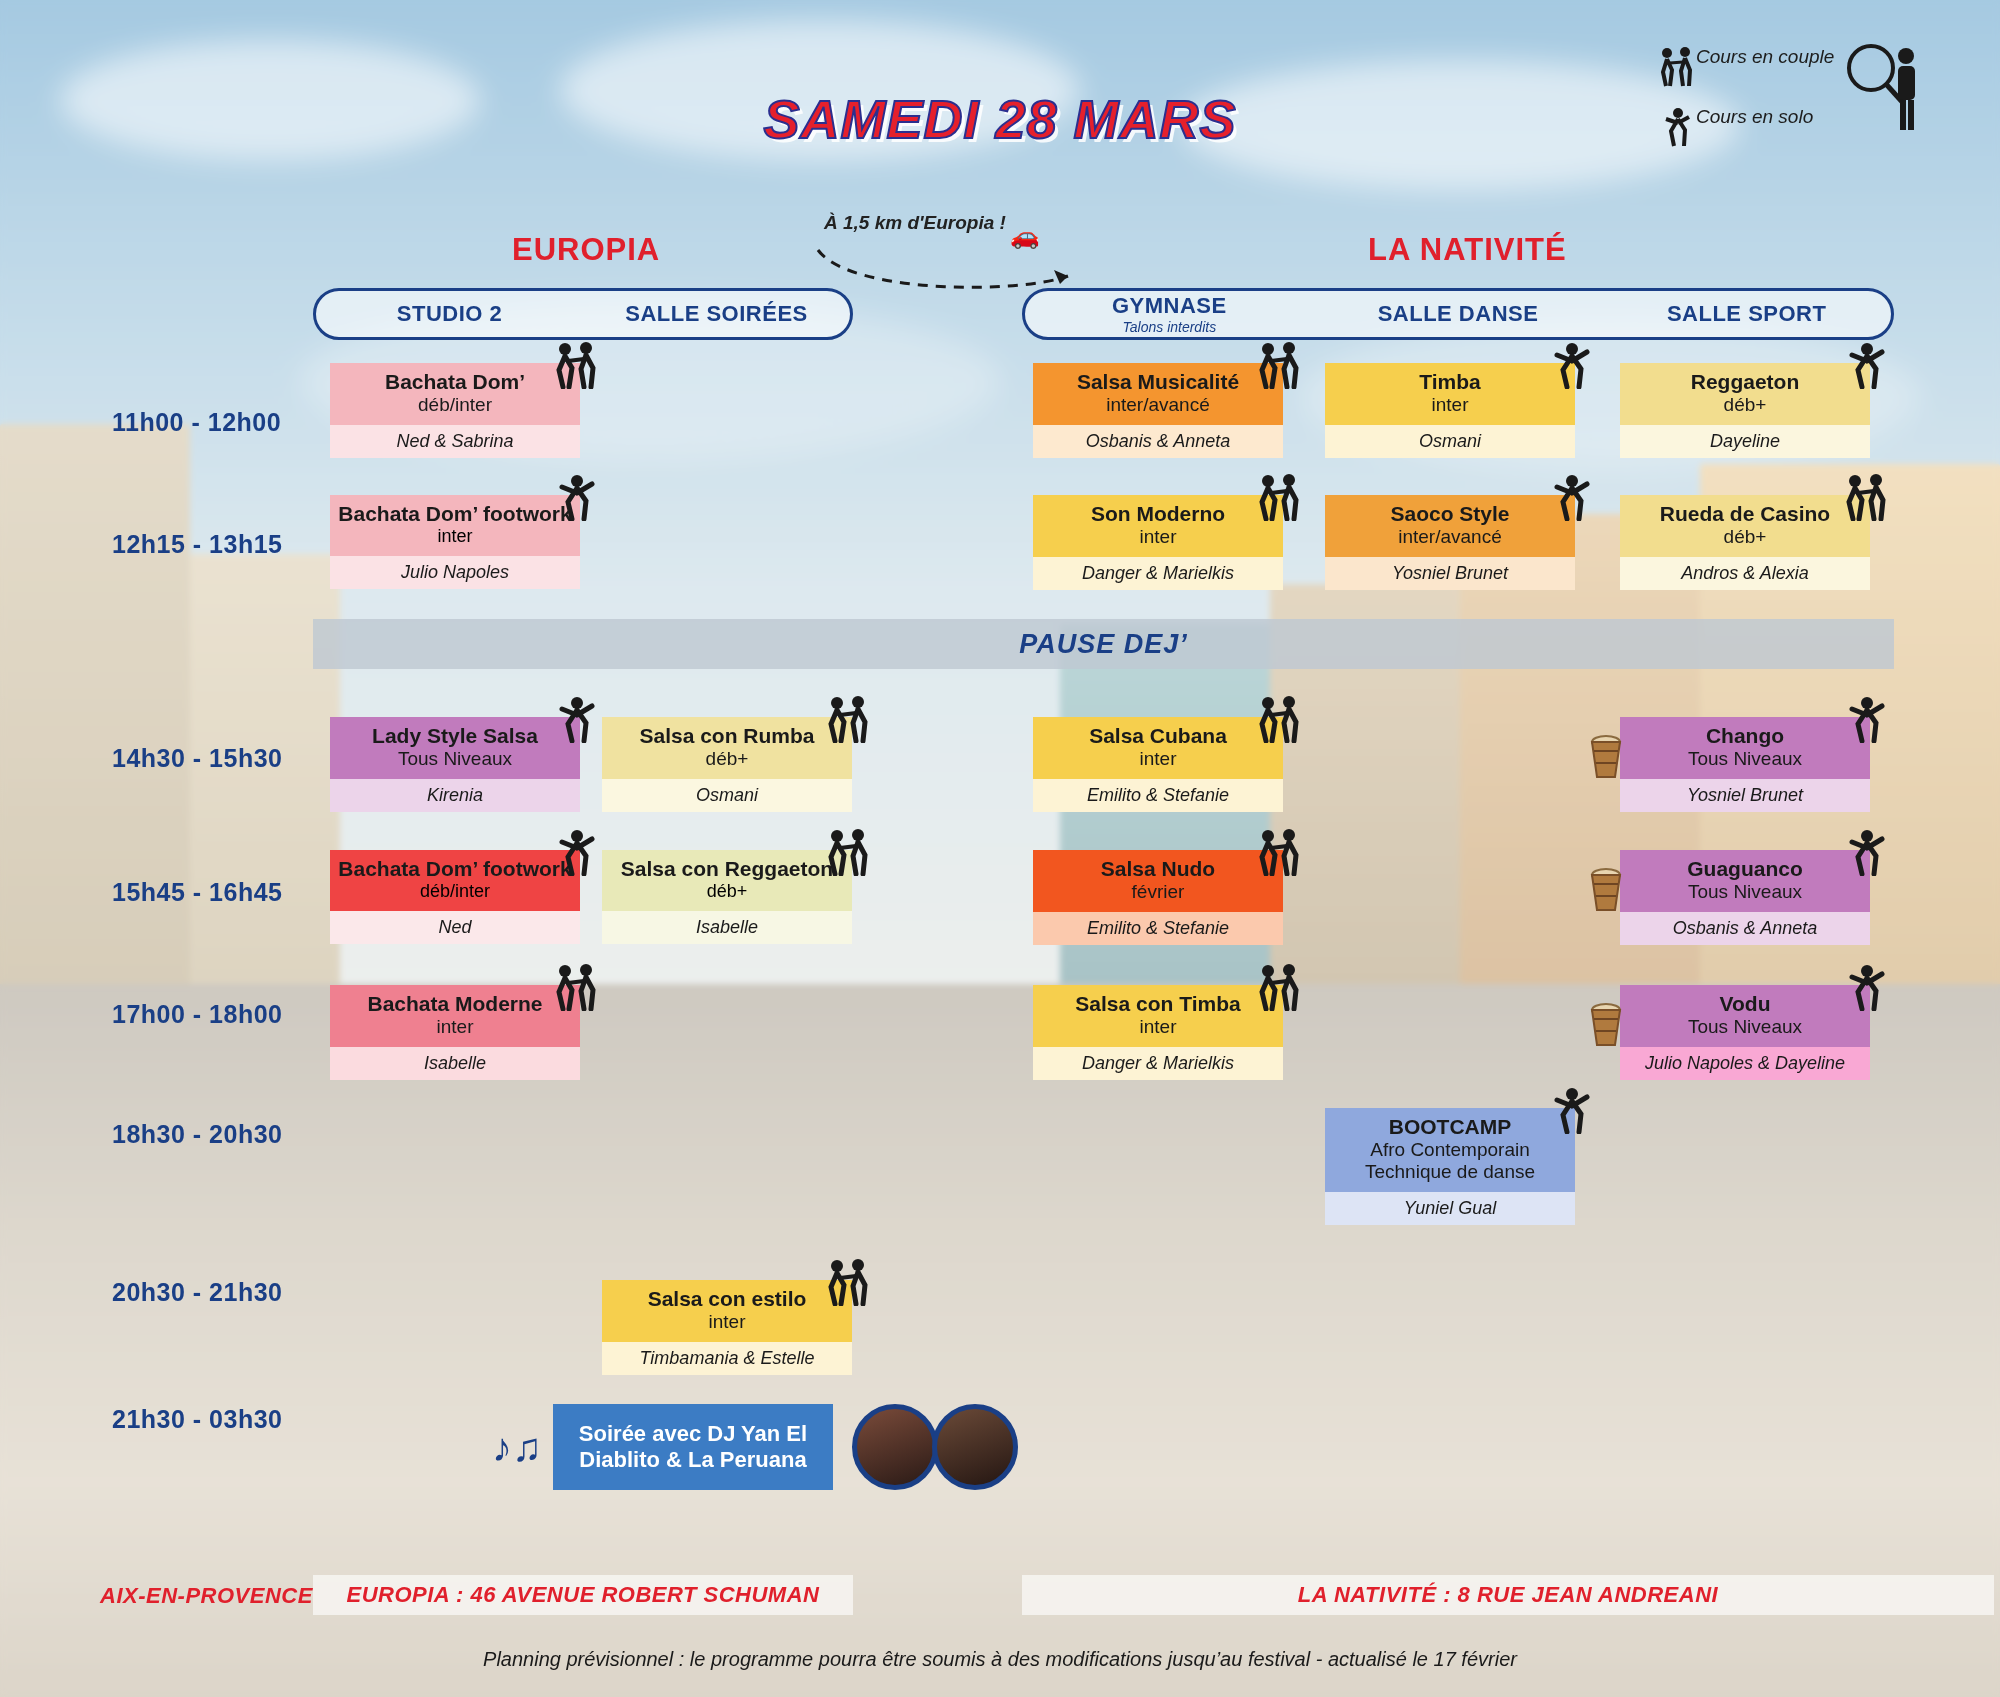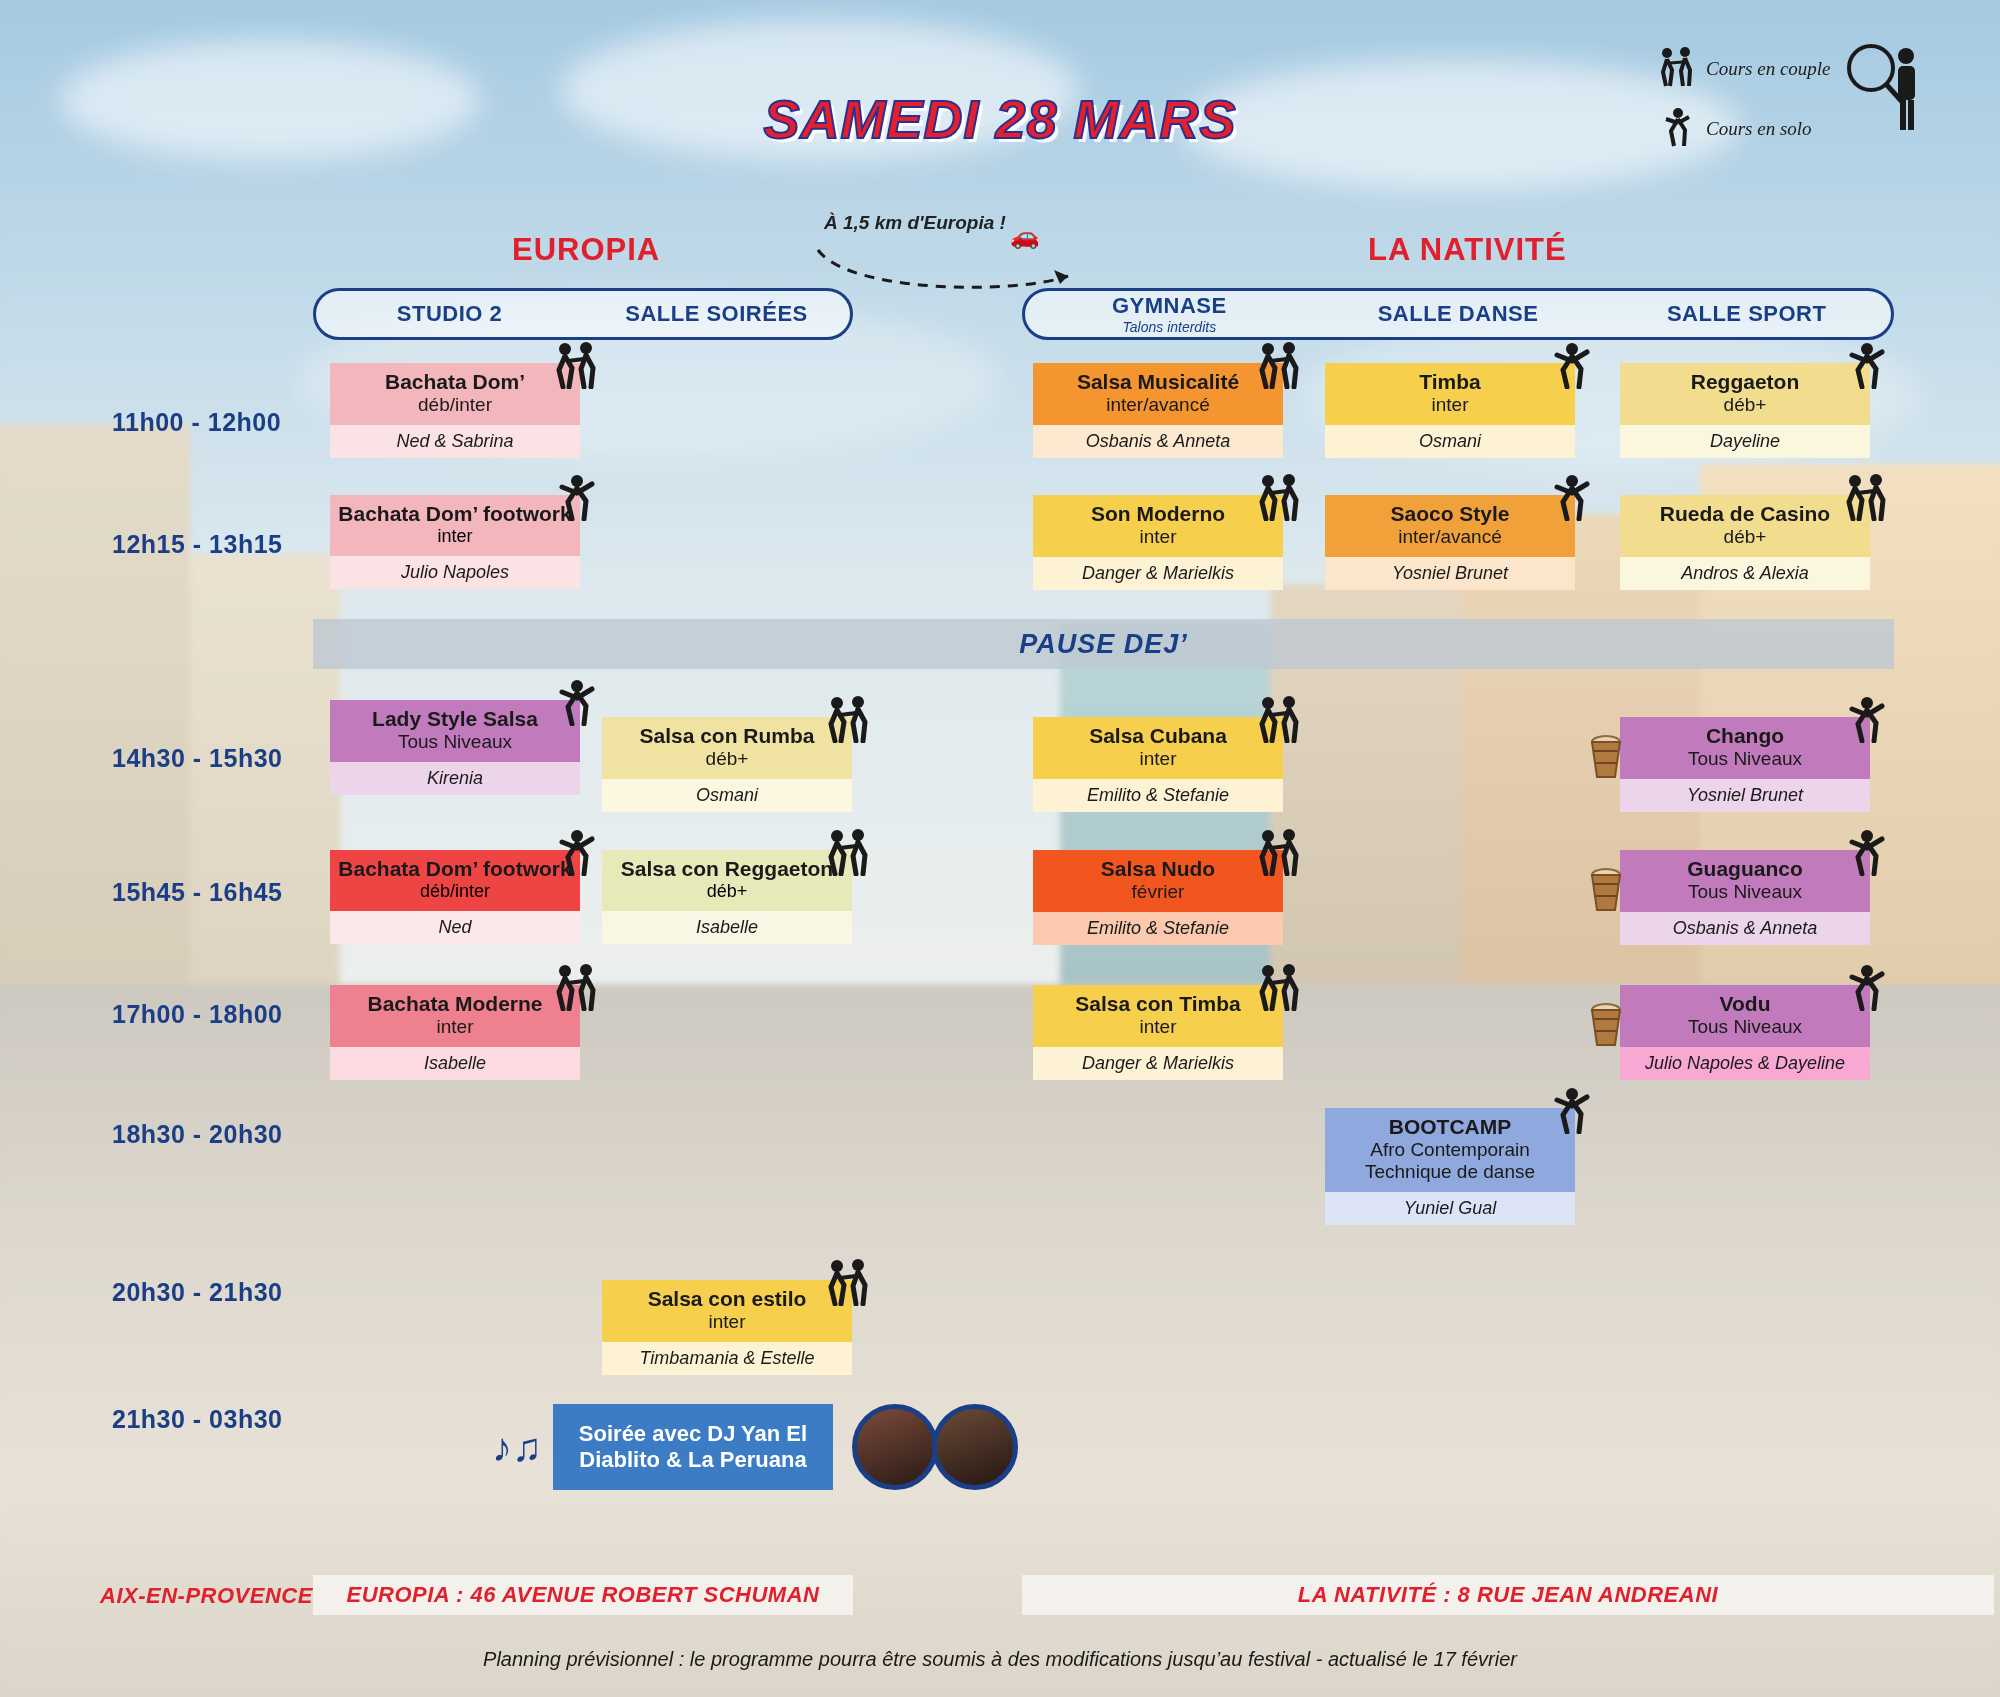--- a/index.html
+++ b/index.html
@@ -61,21 +61,21 @@
   .title {
     position:absolute; left:640px; top:88px; width:720px; text-align:center;
     font-size:54px; font-weight:800; font-style:italic; letter-spacing:1px;
     color:#e5202c;
     -webkit-text-stroke: 2px #2b2f8f;
     text-shadow: 4px 4px 0 rgba(255,255,255,.85);
   }
 
   
   .legend { position:absolute; right:72px; top:46px; width:270px; }
-  .legend-row { display:flex; align-items:center; gap:10px; margin-bottom:14px;font-family:Liberation Serif, serif; }
+  .legend-row { display:flex; align-items:flex-start; gap:0; margin-bottom:14px; }
   .legend-row .lbl { font-style:italic; font-size:19px; color:#1d1d1d; }
   .magnif { position:absolute; right:0; top:-8px; width:90px; height:110px; }
 
   
   .venue {
     position:absolute; font-size:31px; font-weight:800; color:#e0202c; letter-spacing:1px;
   }
   .venue.eu { left:512px; top:232px; }
   .venue.nat { left:1368px; top:232px; }
 
@@ -336,21 +336,21 @@
       <div class="ft" style="background: rgb(251, 246, 222);">Andros &amp; Alexia</div>
       <span class="ico"><svg width="44" height="48" viewBox="0 0 44 48">
           <circle cx="11" cy="8" r="6" fill="#1a1a1a"></circle>
           <path d="M11 15 L5 29 L9 46 M11 15 L18 27 L15 46" stroke="#1a1a1a" stroke-width="5" fill="none" stroke-linecap="round"></path>
           <circle cx="32" cy="7" r="6" fill="#1a1a1a"></circle>
           <path d="M32 14 L27 28 L30 46 M32 14 L39 27 L37 46" stroke="#1a1a1a" stroke-width="5" fill="none" stroke-linecap="round"></path>
           <line x1="14" y1="20" x2="30" y2="18" stroke="#1a1a1a" stroke-width="4" stroke-linecap="round"></line>
         </svg></span>
     </div>
 
-  <div class="card" style="left: 330px; top: 700px; position: absolute;">
+  <div class="card" style="left: 330px; top: 717px; position: absolute;">
       <div class="hd" style="background: rgb(193, 123, 189);">
         <div class="nm">Lady Style Salsa</div>
         <div class="lv">Tous Niveaux</div>
       </div>
       <div class="ft" style="background: rgb(236, 212, 234);">Kirenia</div>
       <span class="ico"><svg width="44" height="48" viewBox="0 0 44 48">
           <circle cx="23" cy="8" r="6" fill="#1a1a1a"></circle>
           <path d="M23 15 L14 29 L18 46 M23 15 L32 28 L30 46 M23 20 L8 14 M23 20 L38 11" stroke="#1a1a1a" stroke-width="5" fill="none" stroke-linecap="round"></path>
         </svg></span>
     </div>

